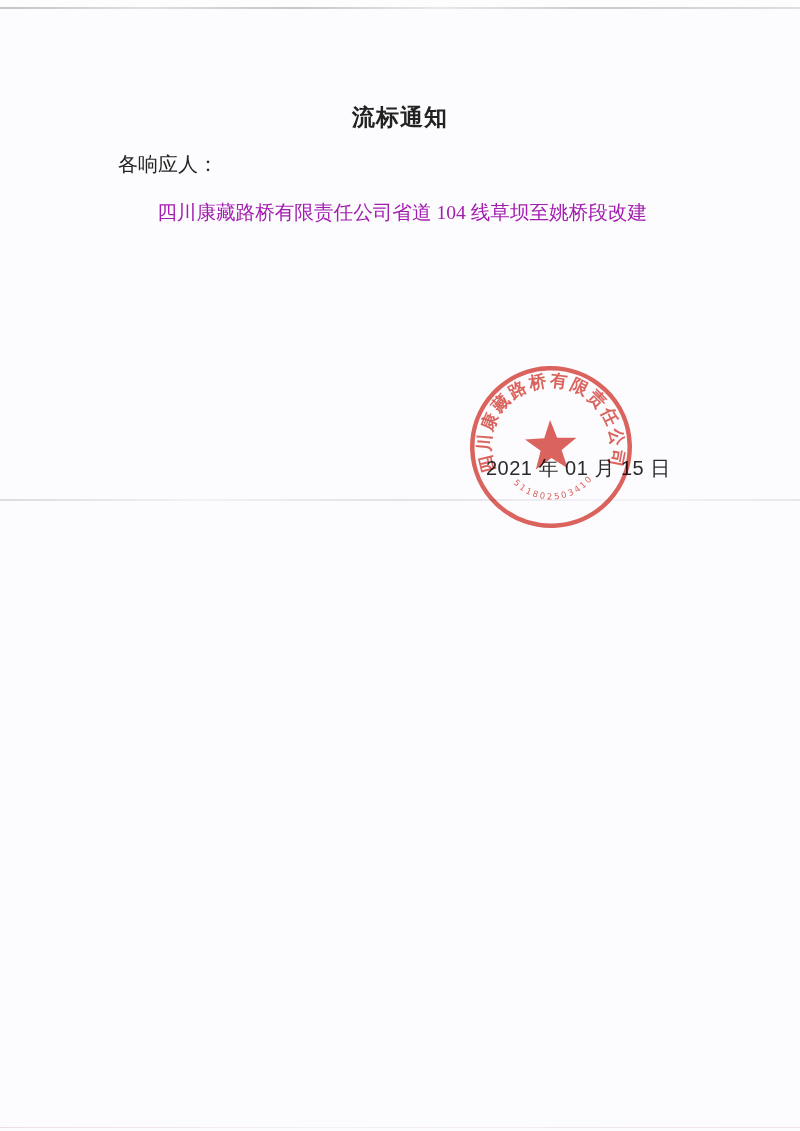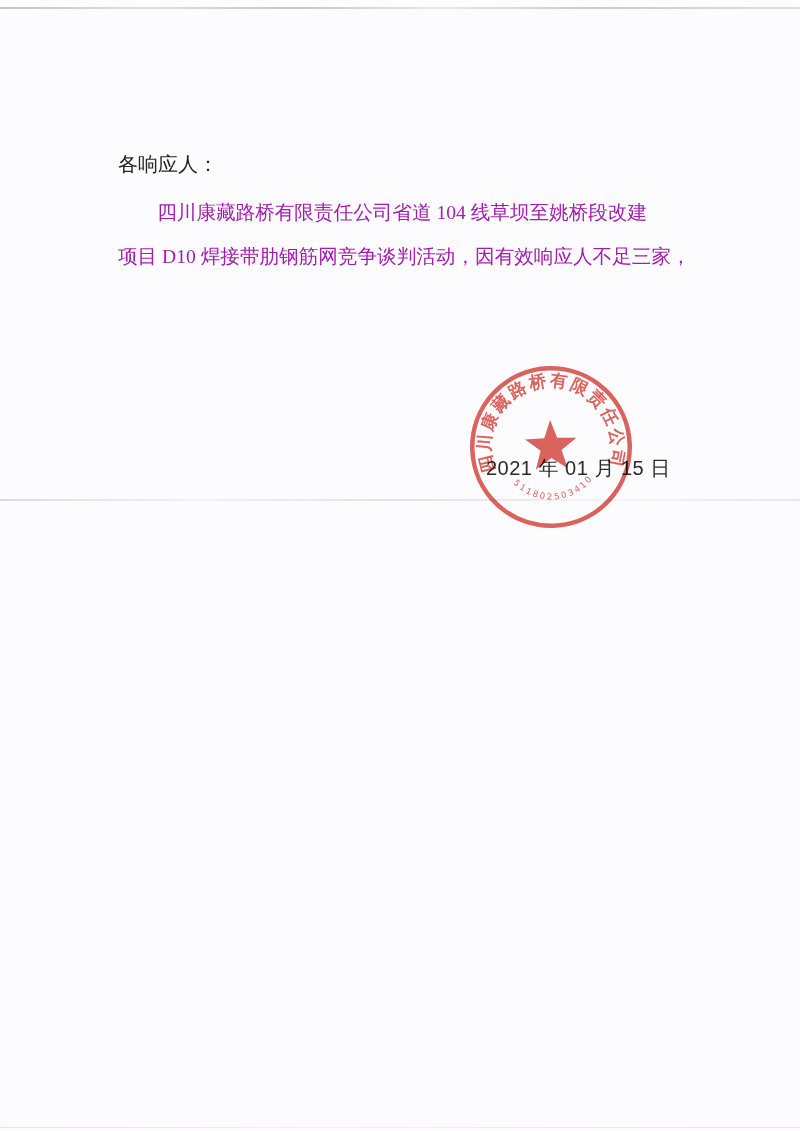--- a/index.html
+++ b/index.html
@@ -107,26 +107,26 @@
 </head>
 <body>
 
 <div class="page">
 
   <div class="scan-strip-top"></div>
   <div class="scan-edge-top"></div>
   <div class="fold-line"></div>
   <div class="scan-edge-bottom"></div>
 
+  <h1 class="title">流标通知</h1>
 
   <div class="salutation">各响应人：</div>
 
   <div class="body-para">
     <div class="line indent">四川康藏路桥有限责任公司省道 104 线草坝至姚桥段改建</div>
-    <div class="line">项目 D10 焊接带肋钢筋网竞争谈判活动，因有效响应人不足三家，</div>
   </div>
 
 
   <div class="date-line">2021 年 01 月 15 日</div>
 
   <svg class="seal" viewBox="0 0 200 200" aria-hidden="true">
     <defs>
       <path id="seal-arc-top" d="M 32.9 131.3 A 74 74 0 1 1 167.1 131.3" fill="none"></path>
       <path id="seal-arc-bottom" d="M 51 141.1 A 64 64 0 0 0 149 141.1" fill="none"></path>
     </defs>

